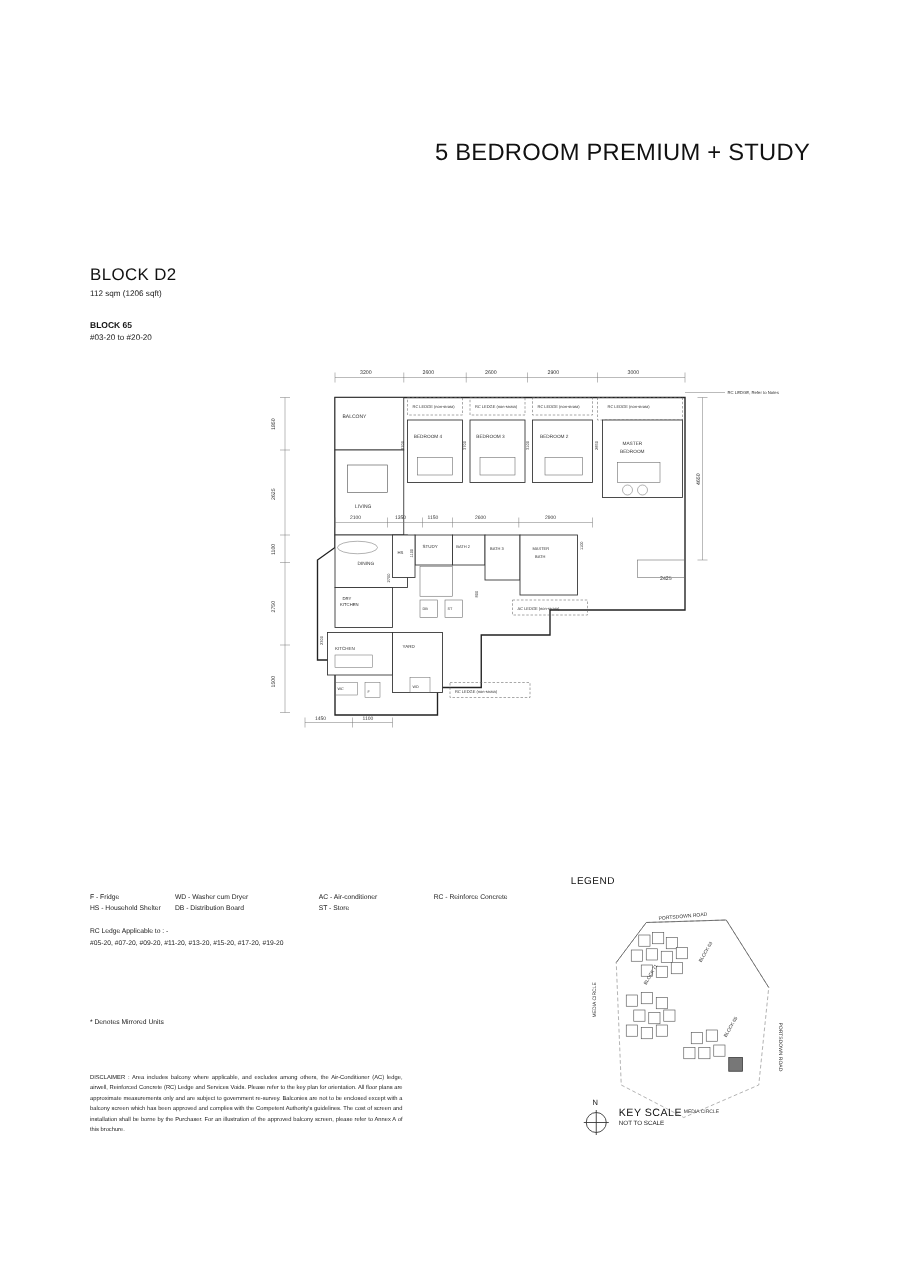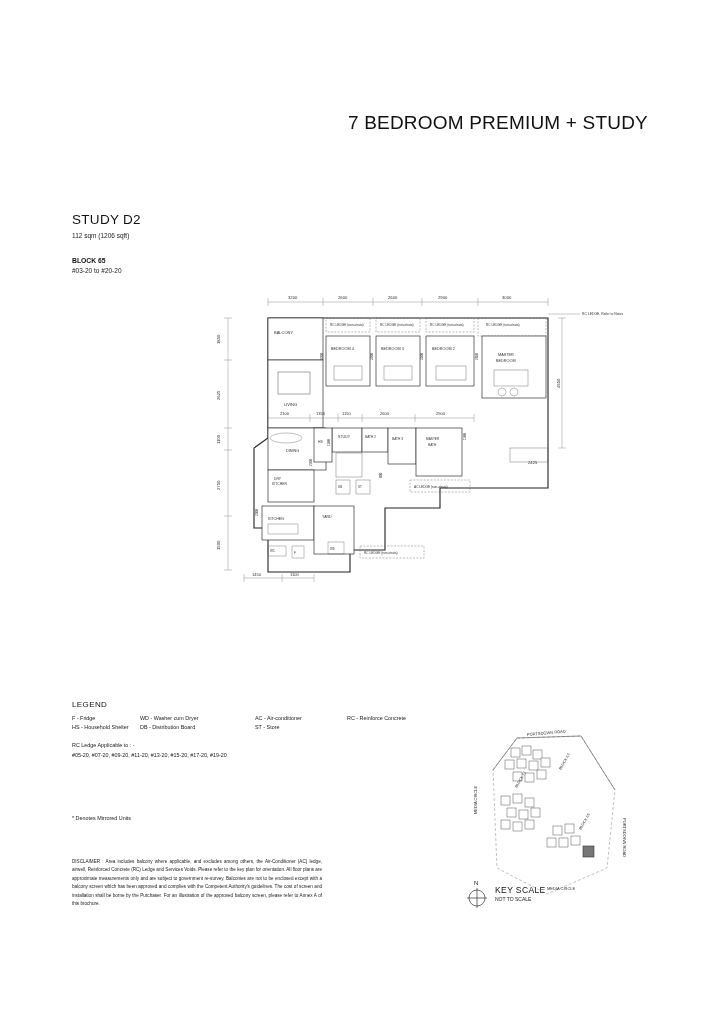--- a/index.html
+++ b/index.html
@@ -79,20 +79,21 @@
     position: absolute;
     left: 72px;
     top: 700px;
     width: 420px;
   }
   #legend-title {
     font-size: 8px;
     letter-spacing: 0.4px;
     color: #111;
     margin-bottom: 5px;
+    text-align: right;
   }
   .legend-grid {
     display: grid;
     grid-template-columns: 68px 115px 92px 110px;
     font-size: 5.4px;
     line-height: 1.7;
     color: #222;
   }
   #legend-note {
     margin-top: 9px;
@@ -155,24 +156,24 @@
     top: 0px;
     font-size: 6px;
     color: #111;
   }
 </style>
 </head>
 <body>
 
 <div class="page">
 
-  <div id="main-title">7 BEDROOM PREMIUM + STUDY</div>
+  <div id="main-title">5 BEDROOM PREMIUM + STUDY</div>
 
   <div id="type-block">
-    <div id="type-name">STUDY D2</div>
+    <div id="type-name">BLOCK D2</div>
     <div id="type-area">112 sqm (1206 sqft)</div>
   </div>
   <div id="block-block">
     <div id="block-name">BLOCK 65</div>
     <div id="block-units">#03-20 to #20-20</div>
   </div>
 
   <div id="floorplan">
     <svg width="420" height="300" viewBox="0 0 420 300" xmlns="http://www.w3.org/2000/svg">
       <g stroke="#333" fill="none" stroke-width="0.6" font-family="Liberation Sans, sans-serif">

